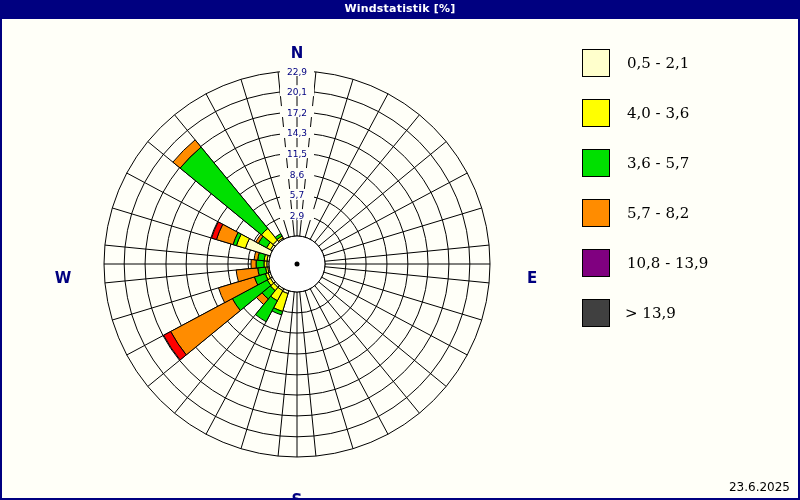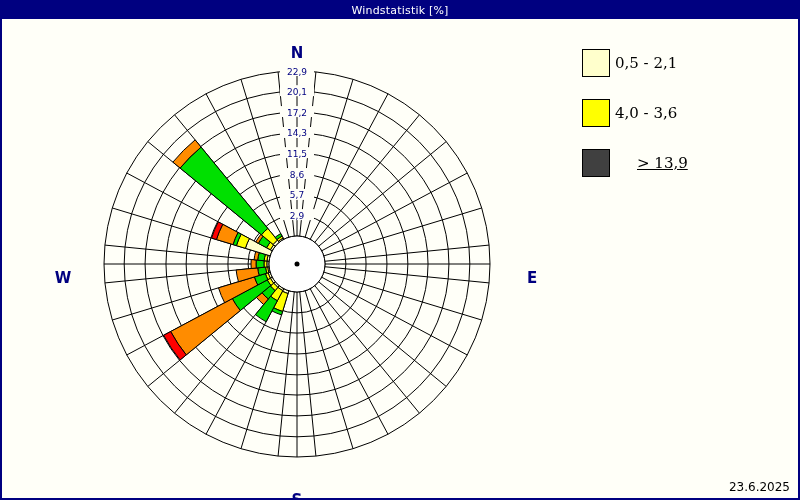--- a/index.html
+++ b/index.html
@@ -12,22 +12,22 @@
   #app{
     position:relative;width:800px;height:500px;
     box-sizing:border-box;
     border:2px solid #000080;
     background:#fffff8;
   }
   
   #titlebar{
     position:absolute;left:0;top:0;width:796px;height:17px;
     background:#000080;color:#ffffff;
-    font-size:11px;font-weight:normal;
-    display:flex;align-items:center;justify-content:center;
+    font-size:11px;font-weight:bold;
+    display:flex;justify-content:center;
     letter-spacing:.2px;
   }
   
   #plotwrap{
     position:absolute;left:0;top:17px;width:560px;height:479px;
   }
   #rose{position:absolute;left:0;top:0;}
   .compass{
     position:absolute;color:#000080;font-weight:bold;font-size:15px;
     text-align:center;
@@ -41,25 +41,25 @@
     position:absolute;left:580px;top:36px;width:210px;
   }
   .leg-row{
     display:flex;align-items:center;height:50px;
   }
   .leg-sw{
     width:28px;height:28px;border:1px solid #000000;
     box-sizing:border-box;flex:0 0 auto;
   }
   .leg-lbl{
-    margin-left:5px;font-size:15px;color:#000000;
+    margin-left:17px;font-size:15px;color:#000000;
     font-family:"DejaVu Serif","Liberation Serif",serif;
     white-space:nowrap;
   }
-  .leg-lbl.gt{margin-left:27px;text-decoration:underline;}
+  .leg-lbl.gt{margin-left:15px;}
   
   #datestamp{
     position:absolute;right:8px;bottom:4px;
     font-size:12px;color:#000000;
   }
 </style>
 </head>
 <body>
 
 <div id="app">
@@ -197,20 +197,32 @@
   <div id="legend">
       <div class="leg-row">
         <div class="leg-sw" style="background: rgb(255, 255, 204);"></div>
         <div class="leg-lbl">0,5 - 2,1</div>
       </div>
       <div class="leg-row">
         <div class="leg-sw" style="background: rgb(255, 255, 0);"></div>
         <div class="leg-lbl">4,0 - 3,6</div>
       </div>
       <div class="leg-row">
+        <div class="leg-sw" style="background: rgb(0, 224, 0);"></div>
+        <div class="leg-lbl">3,6 - 5,7</div>
+      </div>
+      <div class="leg-row">
+        <div class="leg-sw" style="background: rgb(255, 140, 0);"></div>
+        <div class="leg-lbl">5,7 - 8,2</div>
+      </div>
+      <div class="leg-row">
+        <div class="leg-sw" style="background: rgb(128, 0, 128);"></div>
+        <div class="leg-lbl">10,8 - 13,9</div>
+      </div>
+      <div class="leg-row">
         <div class="leg-sw" style="background: rgb(64, 64, 64);"></div>
         <div class="leg-lbl gt">&gt; 13,9</div>
       </div>
     </div>
 
   <div id="datestamp">23.6.2025</div>
 
 </div>
 
 </body></html>

